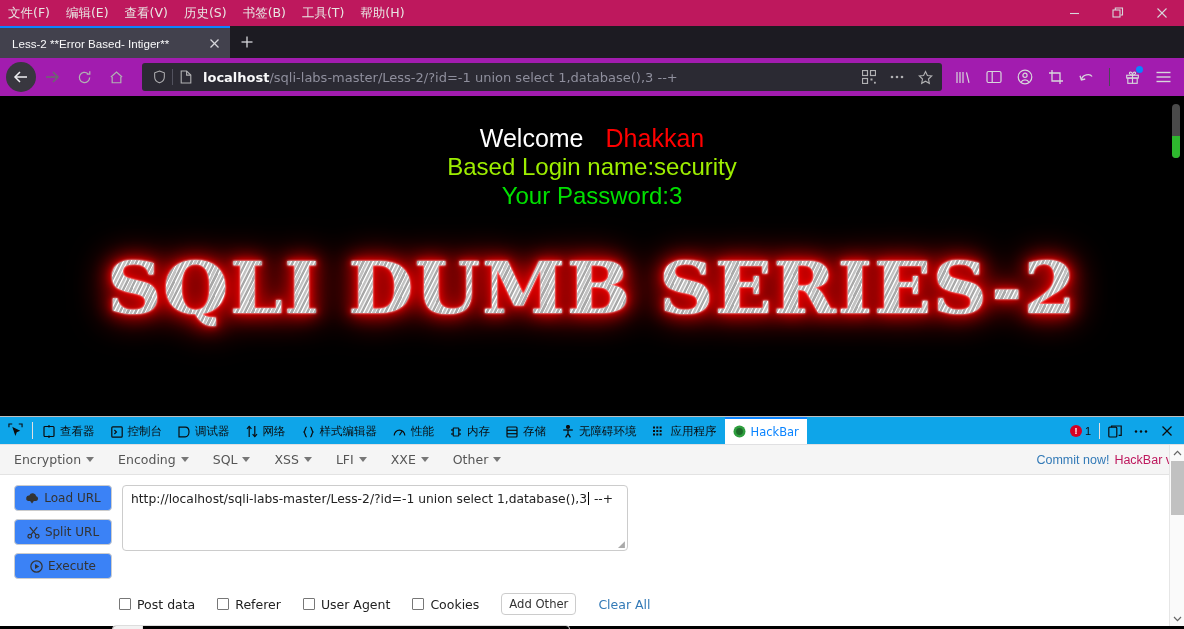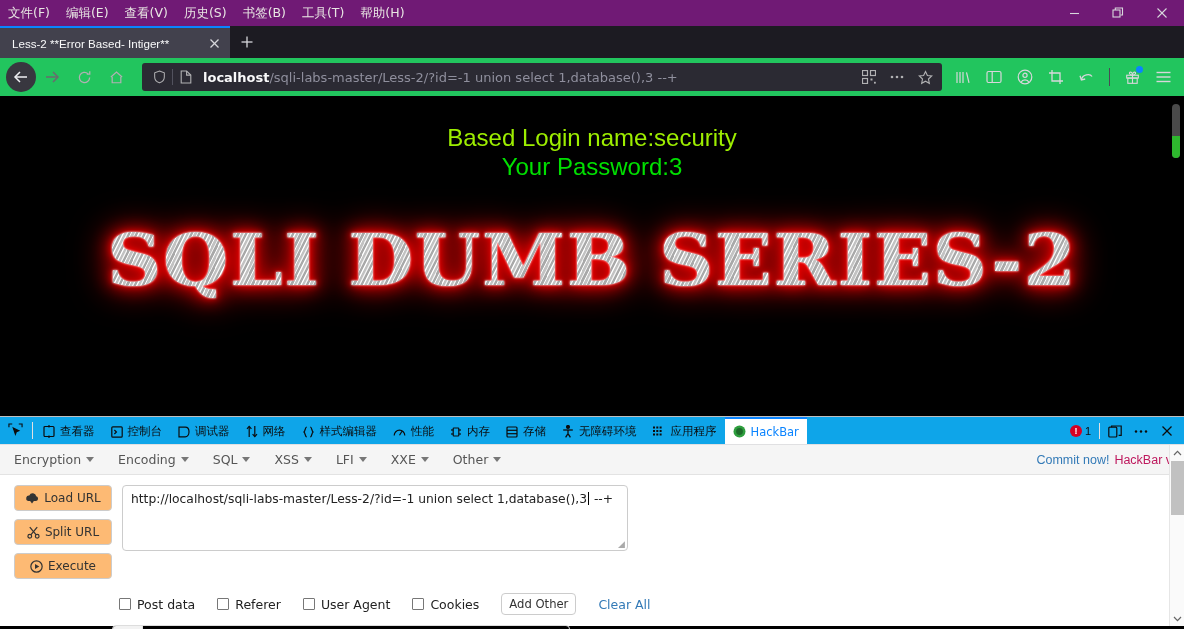--- a/index.html
+++ b/index.html
@@ -7,21 +7,21 @@
     margin: 0; padding: 0;
     width: 1184px; height: 629px;
     overflow: hidden;
     font-family: "Liberation Sans", sans-serif;
     background: #000;
   }
   #app { position: relative; width: 1184px; height: 629px; overflow: hidden; }
 
   
   .menubar {
-    height: 26px; background: #701a75; display: flex; align-items: center;
+    height: 26px; background: #be185d; display: flex; align-items: center;
     padding-left: 8px; gap: 16px; position: relative;
   }
   .menubar .mi {
     color: #e8e6e3; font-size: 12.5px; white-space: nowrap;
     font-family: "DejaVu Sans", "Liberation Sans", sans-serif;
   }
   .winctl { position: absolute; right: 0; top: 0; height: 26px; display: flex; }
   .winctl div {
     width: 44px; height: 26px; display: flex; align-items: center; justify-content: center;
     color: #d7d7db;
@@ -39,21 +39,21 @@
   }
   .tab .tclose {
     width: 20px; height: 20px; display: flex; align-items: center; justify-content: center;
     color: #d7d7db; flex: 0 0 auto;
   }
   .newtab {
     width: 34px; height: 32px; display: flex; align-items: center; justify-content: center;
     color: #d7d7db;
   }
 
-  .navbar { height: 38px; background: #22c55e; display: flex; align-items: center; padding: 0 6px; }
+  .navbar { height: 38px; background: #a21caf; display: flex; align-items: center; padding: 0 6px; }
   .navbtn {
     width: 32px; height: 30px; display: flex; align-items: center; justify-content: center;
     color: #b1b1b3; border-radius: 3px;
   }
   .navbtn.back { background: #38373f; border-radius: 50%; width: 30px; color: #f0f0f4; }
   .navbtn.fwd { color: #6a6a6e; }
   .urlwrap {
     flex: 1; height: 28px; background: #2b2a33; border-radius: 3px; margin: 0 6px 0 10px;
     display: flex; align-items: center; padding: 0 4px; position: relative; min-width: 0;
   }
@@ -154,21 +154,21 @@
     font-family: "DejaVu Sans", "Liberation Sans", sans-serif;
   }
   .caret { width: 0; height: 0; border-left: 4px solid transparent; border-right: 4px solid transparent; border-top: 5px solid #777; }
   .hb-menu-right { position: absolute; right: 5px; top: 0; height: 30px; display: flex; align-items: center; font-size: 12.5px; }
   .hb-menu-right .commit { color: #337ab7; }
   .hb-menu-right .ver { color: #be185d; margin-left: 5px; }
 
   .hb-body { display: flex; padding: 10px 0 0 14px; }
   .hb-btns { display: flex; flex-direction: column; gap: 8px; width: 98px; flex: 0 0 auto; }
   .hb-btn {
-    height: 26px; border: 1px solid #ccc; border-radius: 4px; background: #fdba74;
+    height: 26px; border: 1px solid #ccc; border-radius: 4px; background: #3b82f6;
     display: flex; align-items: center; justify-content: center; gap: 5px;
     font-size: 12px; color: #333;
     font-family: "DejaVu Sans", "Liberation Sans", sans-serif;
   }
   .hb-ta {
     margin-left: 10px; width: 506px; height: 66px; border: 1px solid #ccc; border-radius: 4px;
     padding: 6px 8px; font-size: 12.3px; color: #222; position: relative;
     font-family: "DejaVu Sans", "Liberation Sans", sans-serif;
     white-space: pre-wrap; overflow: hidden; background: #fff;
   }
@@ -382,20 +382,23 @@
           <line x1="1.5" y1="2.5" x2="15.5" y2="2.5"></line>
             <line x1="1.5" y1="7" x2="15.5" y2="7"></line>
             <line x1="1.5" y1="11.5" x2="15.5" y2="11.5"></line>
         </svg>
       </span>
     </div>
   </div>
 
   <div class="pagearea">
     <div class="welcome-block">
+      <div class="wline1">
+        <span class="w">Welcome</span><span class="d">Dhakkan</span>
+      </div>
       <div class="wline2">Based Login name:security</div>
       <div class="wline3">Your Password:3</div>
     </div>
     <div class="logo-wrap">
       <div class="logo">SQLI DUMB SERIES-2</div>
     </div>
     <div class="page-scrollbar">
       <div class="seg"></div>
     </div>
   </div>

